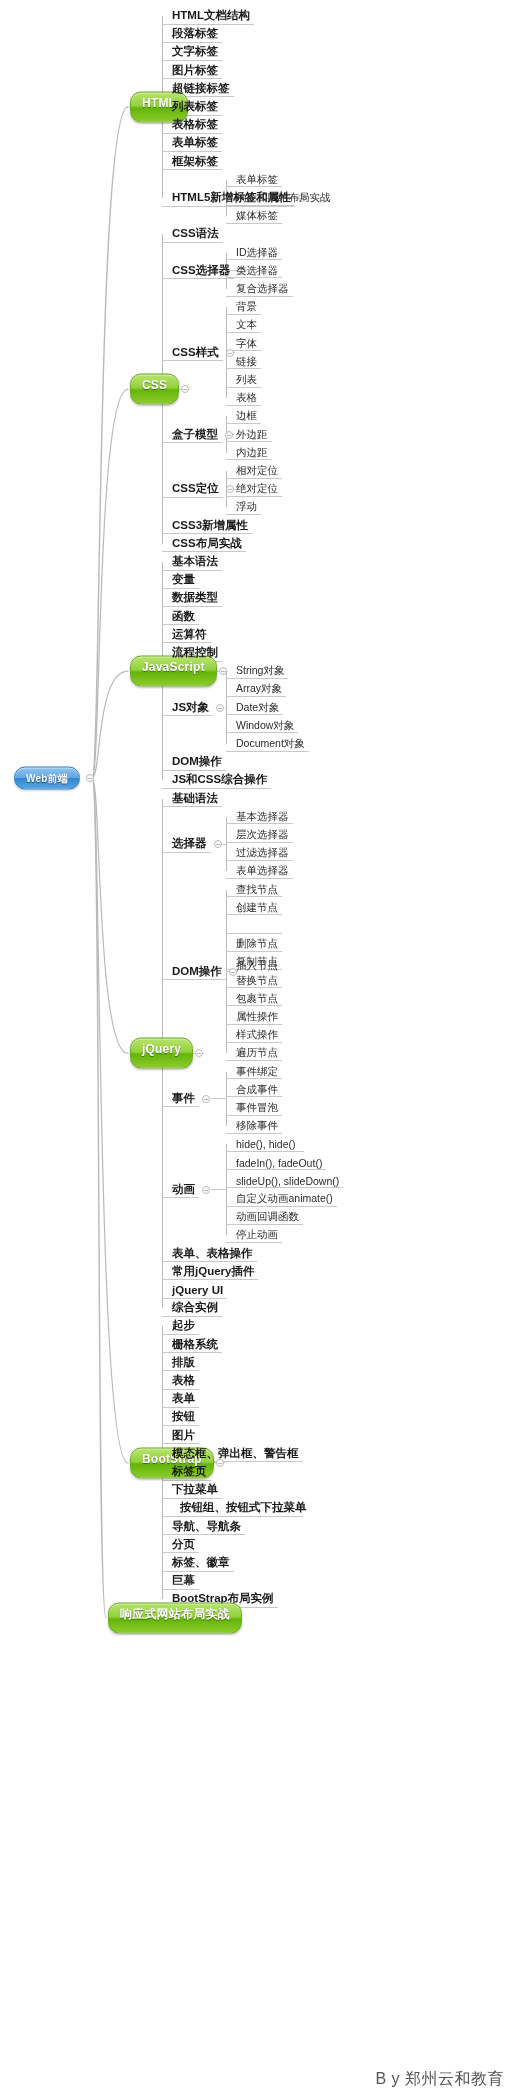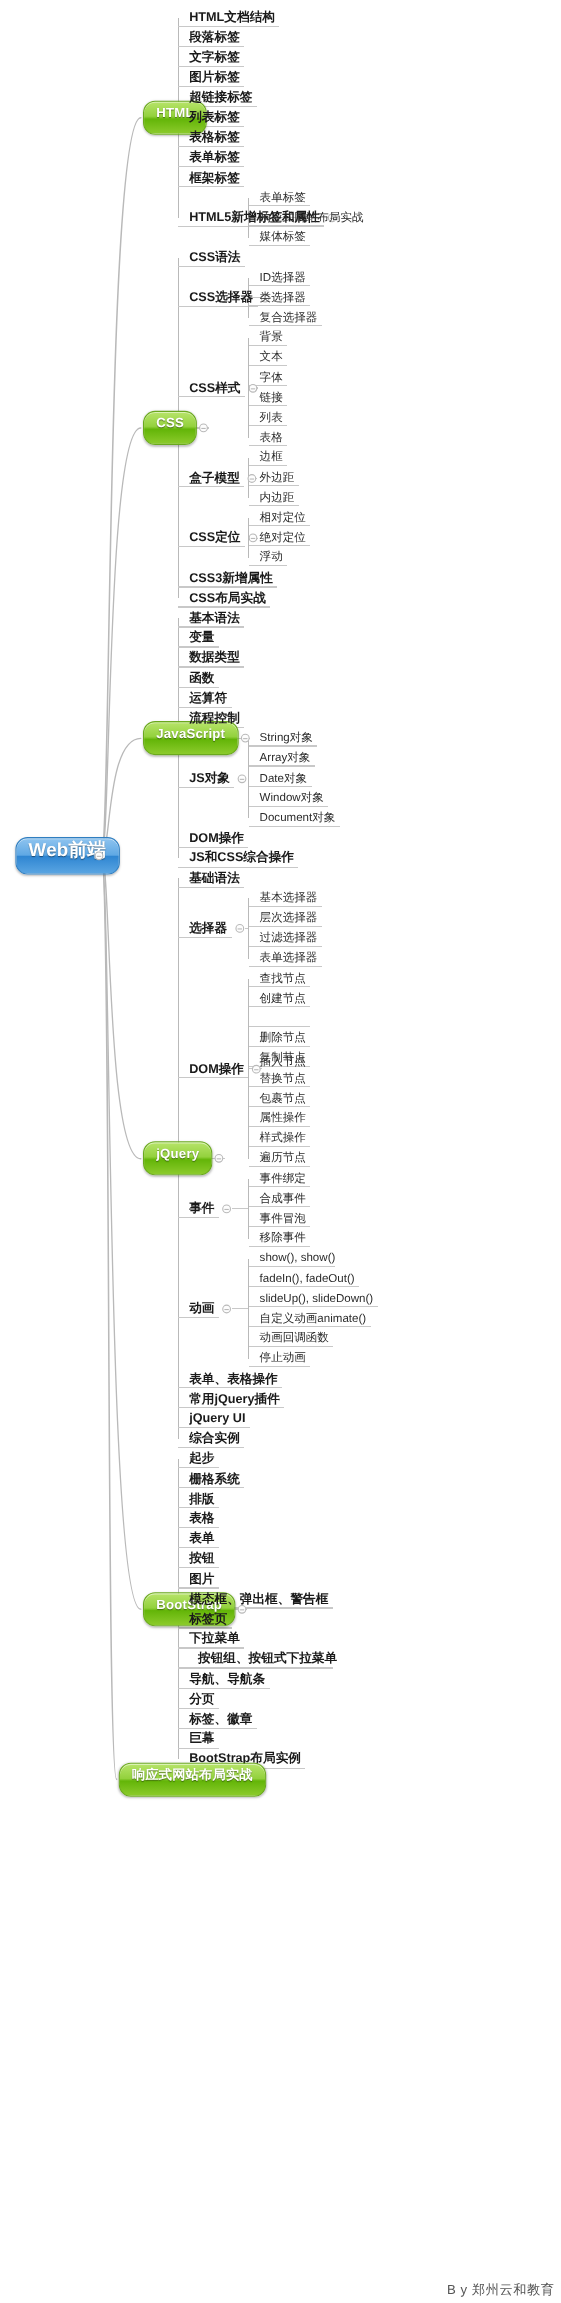--- a/index.html
+++ b/index.html
@@ -34,22 +34,22 @@
     text-shadow: 0 1px 1px rgba(0,0,0,.45);
     line-height: 20px;
     height: 31px;
     padding: 0 11px;
     font-size: 12px;
   }
   .pill.root {
     background: linear-gradient(to bottom, #8fc4ef 0%, #5fa8e4 48%, #2f86d2 52%, #5aa5e2 100%);
     border: 1px solid #2f7ec0;
     box-shadow: inset 0 1px 0 rgba(255,255,255,.55), 0 1px 2px rgba(0,0,0,.25);
-    height: 34px; line-height: 22px;
-    font-size: 17px;
+    height: 23px; line-height: 22px;
+    font-size: 10px;
   }
   .pill.branch {
     background: linear-gradient(to bottom, #b7e46a 0%, #93d13d 46%, #63b508 54%, #8ccb2c 100%);
     border: 1px solid #6aa81e;
     box-shadow: inset 0 1px 0 rgba(255,255,255,.5), 0 1px 2px rgba(0,0,0,.25);
     font-size: 12px;
   }
   
   .topic {
     position: absolute;
@@ -82,21 +82,21 @@
     position: absolute;
     left: 1px; right: 1px; top: 3px;
     height: 1px;
     background: #b9b9b9;
   }
   
   #footer {
     position: absolute;
     right: 6px;
     bottom: 4px;
-    font-size: 12px;
+    font-size: 16px;
     color: #555;
     letter-spacing: .5px;
     white-space: nowrap;
     text-align: center;
   }
 </style>
 </head>
 <body>
 
 <div id="page">
@@ -320,21 +320,21 @@
       <div class="topic l3" style="left: 232px; top: 1035.2px;">样式操作</div>
       <div class="topic l3" style="left: 232px; top: 1053.4px;">遍历节点</div>
       <div class="topic l2" style="left: 168px; top: 1098.9px;">事件</div>
       <div class="handle" style="left: 206px; top: 1098.9px;"></div>
       <div class="topic l3" style="left: 232px; top: 1071.6px;">事件绑定</div>
       <div class="topic l3" style="left: 232px; top: 1089.8px;">合成事件</div>
       <div class="topic l3" style="left: 232px; top: 1108px;">事件冒泡</div>
       <div class="topic l3" style="left: 232px; top: 1126.2px;">移除事件</div>
       <div class="topic l2" style="left: 168px; top: 1189.9px;">动画</div>
       <div class="handle" style="left: 206px; top: 1189.9px;"></div>
-      <div class="topic l3" style="left: 232px; top: 1144.4px;">show(), show()</div>
+      <div class="topic l3" style="left: 232px; top: 1144.4px;">hide(), hide()</div>
       <div class="topic l3" style="left: 232px; top: 1162.6px;">fadeIn(), fadeOut()</div>
       <div class="topic l3" style="left: 232px; top: 1180.8px;">slideUp(), slideDown()</div>
       <div class="topic l3" style="left: 232px; top: 1199px;">自定义动画animate()</div>
       <div class="topic l3" style="left: 232px; top: 1217.2px;">动画回调函数</div>
       <div class="topic l3" style="left: 232px; top: 1235.4px;">停止动画</div>
       <div class="topic l2" style="left: 168px; top: 1253.6px;">表单、表格操作</div>
       <div class="topic l2" style="left: 168px; top: 1271.8px;">常用jQuery插件</div>
       <div class="topic l2" style="left: 168px; top: 1290px;">jQuery UI</div>
       <div class="topic l2" style="left: 168px; top: 1308.2px;">综合实例</div>
       <div class="pill branch" style="left: 130px; top: 1462.9px;">BootStrap</div>

